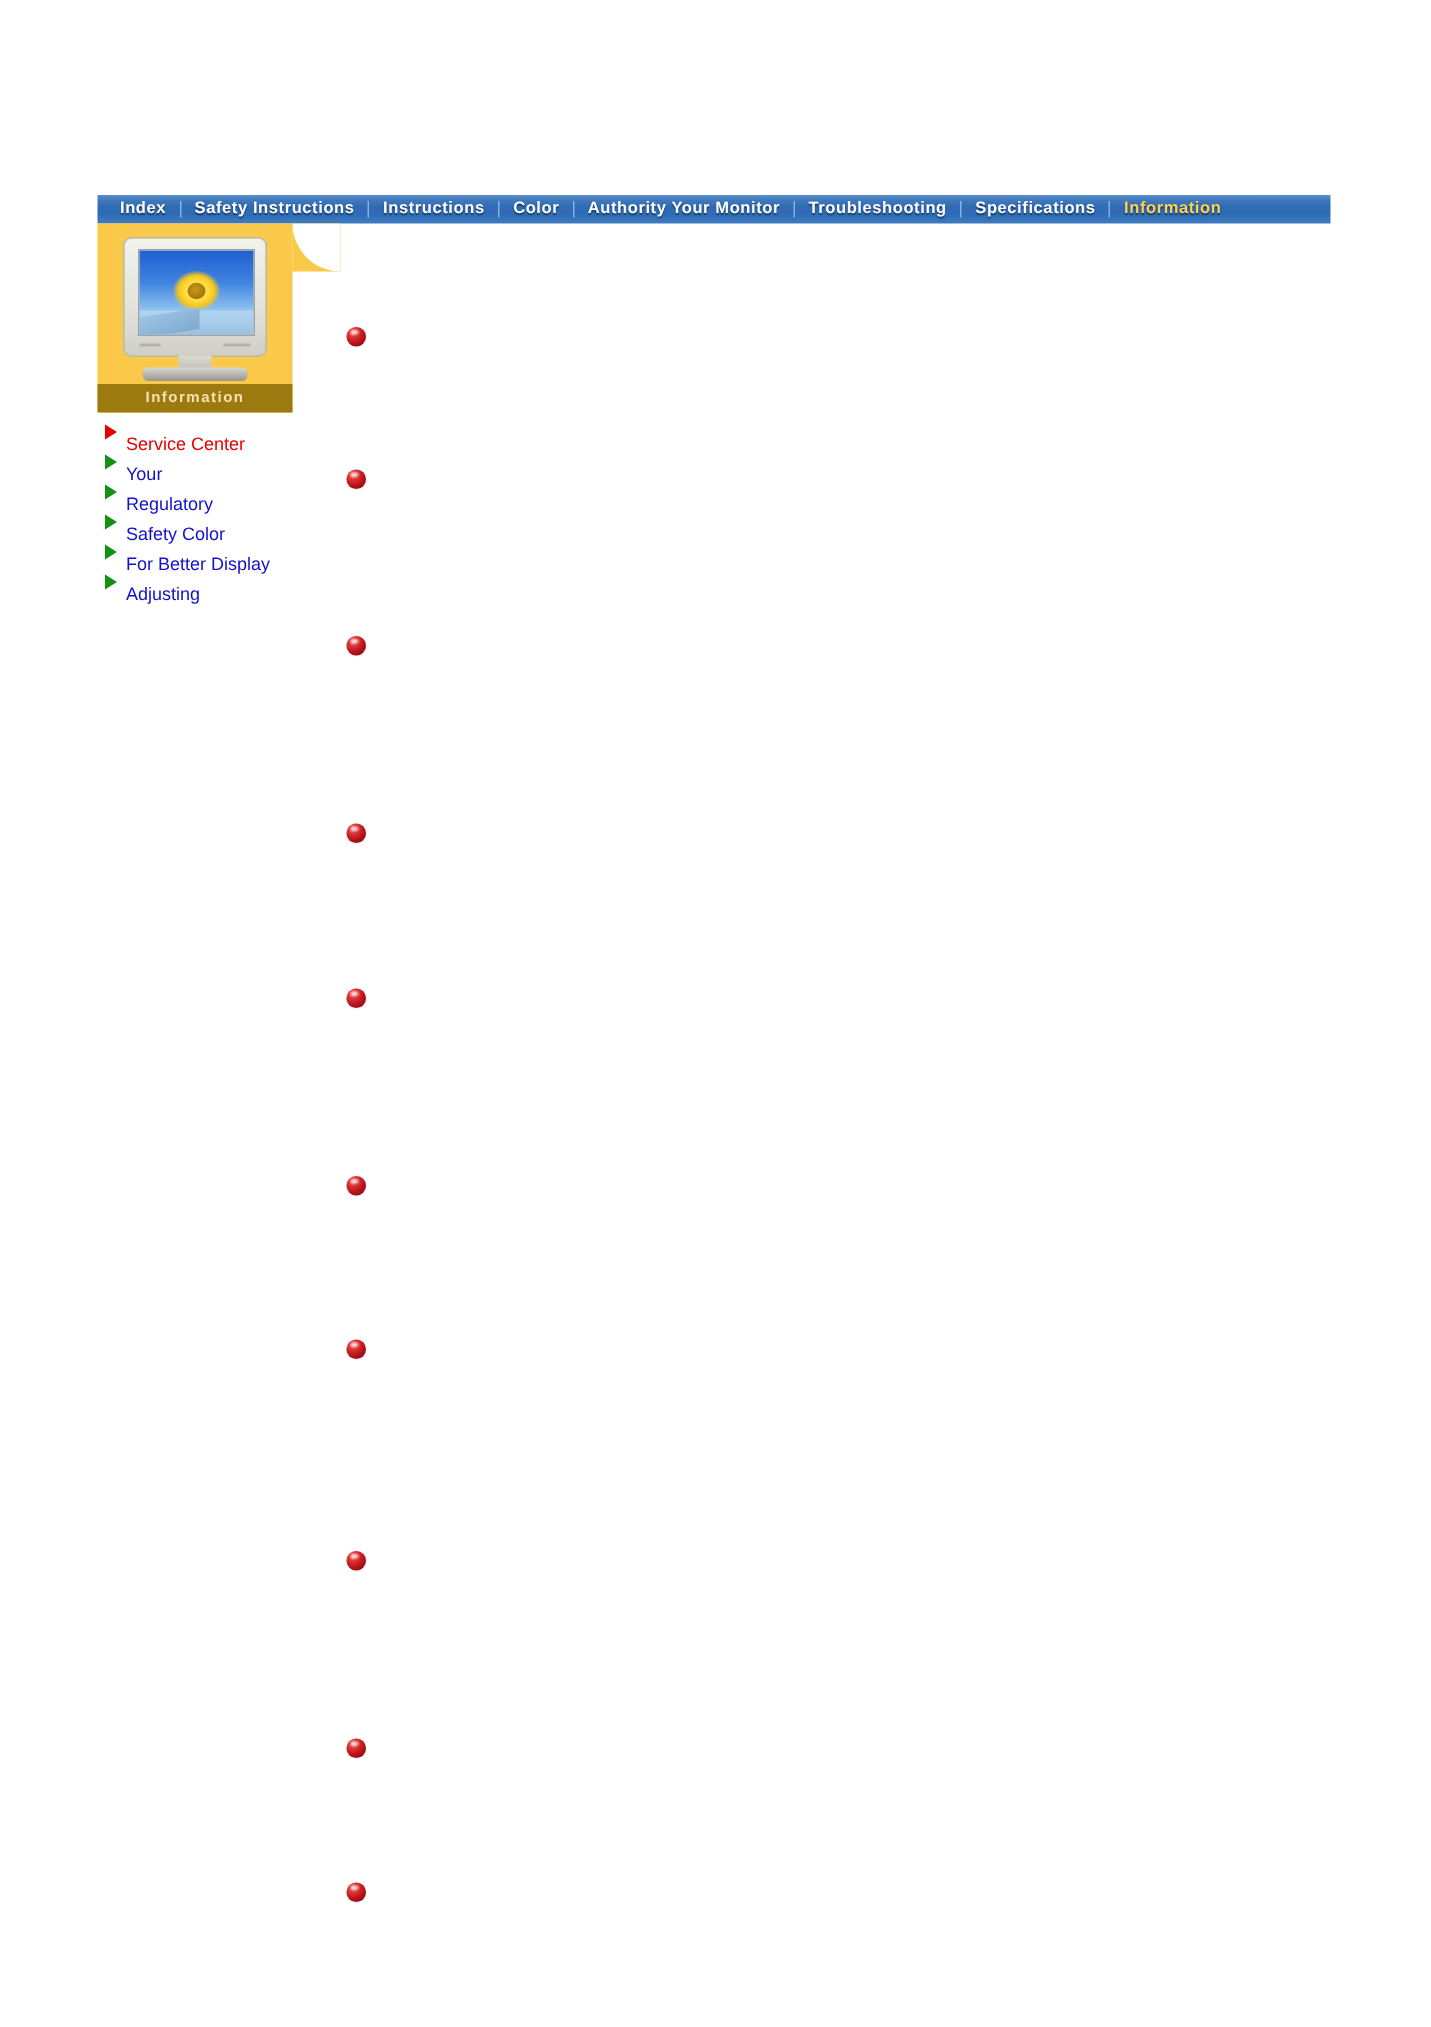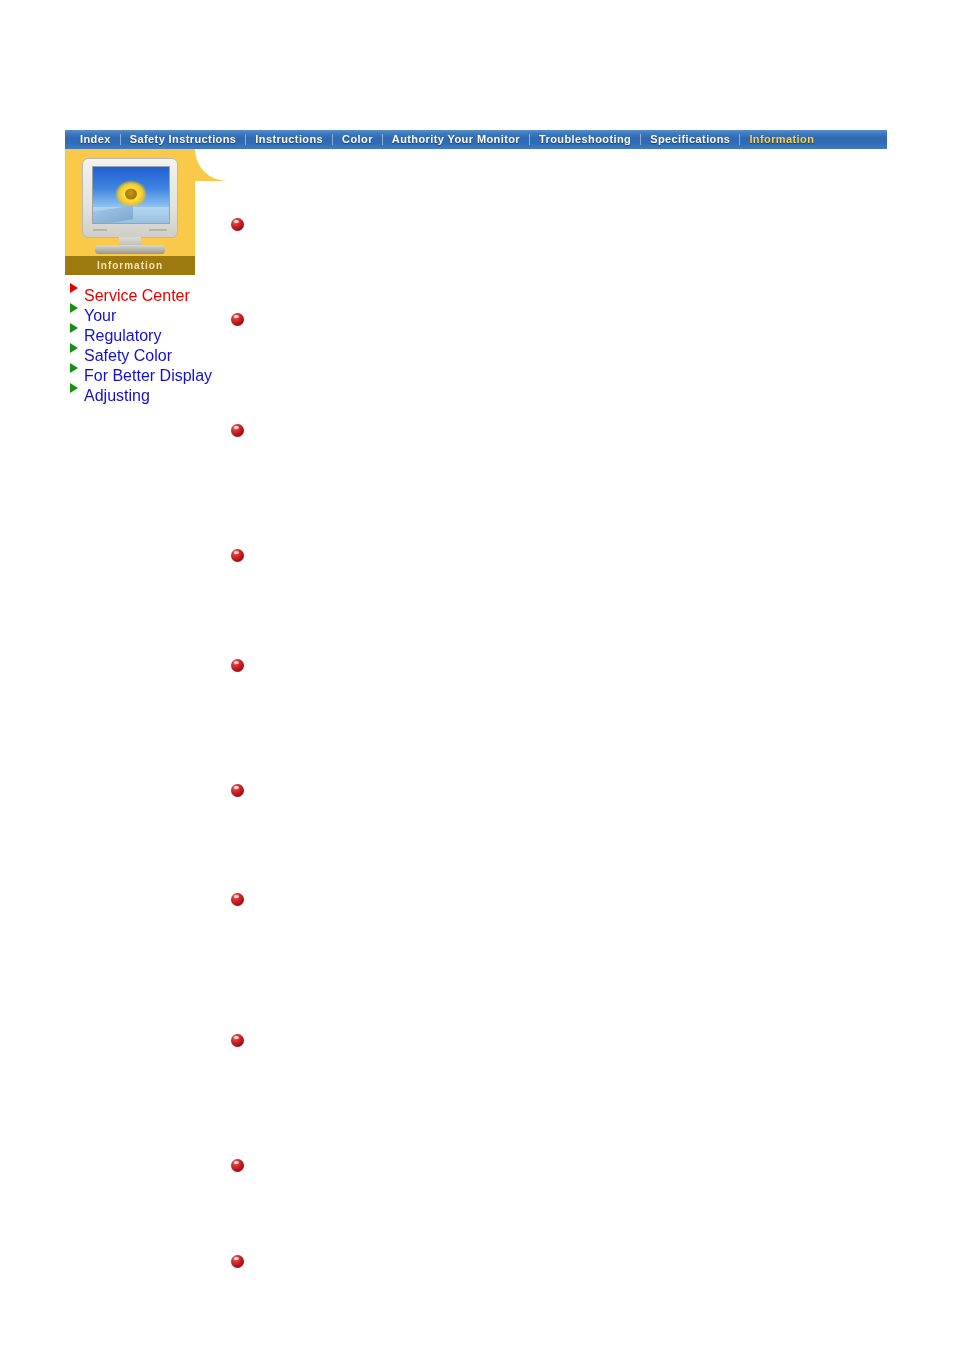--- a/index.html
+++ b/index.html
@@ -243,21 +243,21 @@
     border-left: 8px solid #139113;
     border-top: 5px solid transparent;
     border-bottom: 5px solid transparent;
     margin-right: 6px;
     flex: 0 0 auto;
   }
   .side-link.active .side-arrow {
     border-left-color: #e60000;
   }
   .side-label {
-    font-size: 16px;
+    font-size: 12px;
     color: #1111cc;
     white-space: nowrap;
     margin-top: 16px;
   }
   .side-link.active .side-label {
     color: #e60000;
   }
 
   
   #content {

